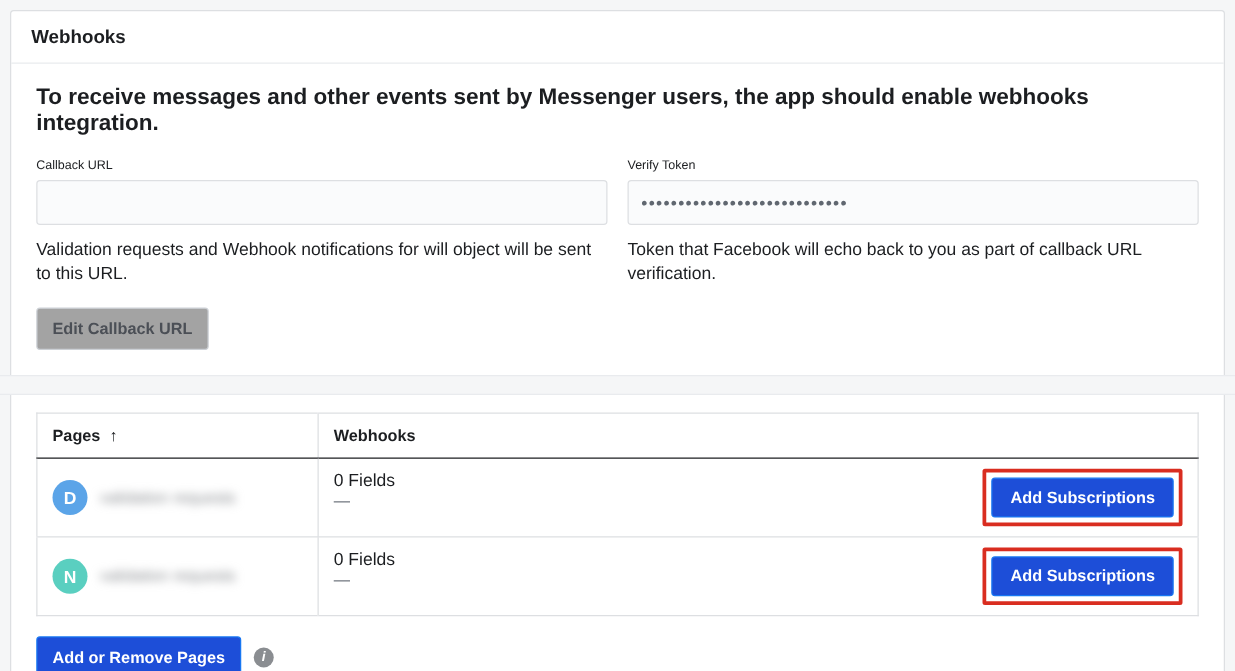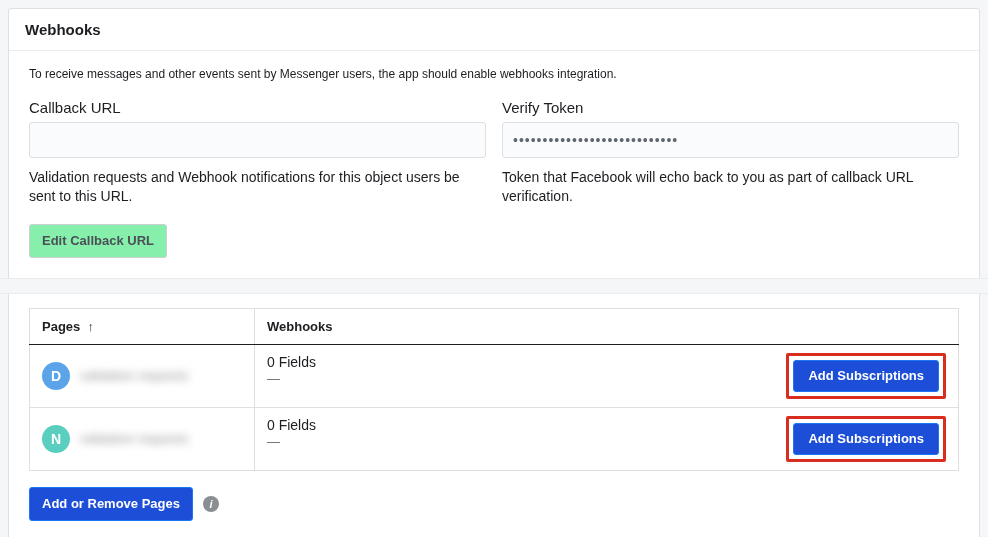--- a/index.html
+++ b/index.html
@@ -1,28 +1,28 @@
 <!DOCTYPE html>
 <html><head>
   <meta charset="utf-8">
   <style>
     * { box-sizing: border-box; margin: 0; padding: 0; }
     body { font-family: Helvetica, Arial, sans-serif; background: #f5f6f7; width: 988px; height: 537px; padding: 8px; }
     .card { background: #fff; border: 1px solid #dddfe2; border-radius: 3px; width: 100%; }
     .card-header { padding: 12px 16px; border-bottom: 1px solid #e9ebee; }
     .card-title { font-size: 15px; font-weight: 700; color: #1c1e21; }
     .card-body { padding: 16px 20px 20px 20px; }
-    .desc { font-size: 12px; color: #1c1e21; margin-bottom: 18px; }
+    .desc { font-size: 18px; color: #1c1e21; margin-bottom: 18px; font-weight: bold; }
     .cols { display: flex; gap: 16px; }
     .col { flex: 1; }
-    .field-label { font-size: 15px; color: #1c1e21; margin-bottom: 6px; display: block; }
+    .field-label { font-size: 10px; color: #1c1e21; margin-bottom: 6px; display: block; }
     .field-input { width: 100%; height: 36px; border: 1px solid #dddfe2; background: #fafbfc; border-radius: 3px; padding: 0 10px; font-size: 14px; color: #606770; letter-spacing: 1px; }
     .help { font-size: 14px; color: #1c1e21; margin-top: 10px; line-height: 1.35; }
     .btn-row { display: flex; gap: 8px; margin-top: 18px; }
-    .btn { height: 34px; padding: 0 12px; border: 1px solid #ccd0d5; background: #86efac; font-size: 13px; font-weight: 600; color: #4b4f56; border-radius: 3px; cursor: pointer; display: inline-flex; align-items: center; gap: 6px; }
+    .btn { height: 34px; padding: 0 12px; border: 1px solid #ccd0d5; background: #a3a3a3; font-size: 13px; font-weight: 600; color: #4b4f56; border-radius: 3px; cursor: pointer; display: inline-flex; align-items: center; gap: 6px; }
     .btn-primary { background: #1d4ed8; border-color: #1877f2; color: #fff; }
     .btn-primary.small { height: 32px; padding: 0 14px; }
     .divider { height: 16px; background: #f5f6f7; border-top: 1px solid #e9ebee; border-bottom: 1px solid #e9ebee; margin: 0 -20px; }
     .table-section { padding: 14px 20px 0 20px; }
     .tbl { width: 100%; border: 1px solid #dddfe2; border-collapse: collapse; }
     .tbl th { text-align: left; font-size: 13px; color: #1c1e21; font-weight: 600; padding: 10px 12px; border-bottom: 1px solid #1c1e21; }
     .tbl th:first-child { border-right: 1px solid #dddfe2; width: 225px; }
     .tbl td { padding: 8px 12px; border-bottom: 1px solid #dddfe2; font-size: 14px; color: #1c1e21; vertical-align: middle; }
     .tbl td:first-child { border-right: 1px solid #dddfe2; }
     .tbl tr:last-child td { border-bottom: none; }
@@ -48,21 +48,21 @@
   <div class="card-header">
     <div class="card-title">Webhooks</div>
   </div>
   <div class="card-body">
     <div class="desc">To receive messages and other events sent by Messenger users, the app should enable webhooks integration.</div>
 
     <div class="cols">
       <div class="col">
         <label class="field-label">Callback URL</label>
         <input class="field-input" type="text" value="" style="">
-        <div class="help">Validation requests and Webhook notifications for this object users be sent to this URL.</div>
+        <div class="help">Validation requests and Webhook notifications for will object will be sent to this URL.</div>
       </div>
       <div class="col">
         <label class="field-label">Verify Token</label>
         <input class="field-input" type="text" value="••••••••••••••••••••••••••••" style="">
         <div class="help">Token that Facebook will echo back to you as part of callback URL verification.</div>
       </div>
     </div>
 
     <div class="btn-row">
       <button class="btn">Edit Callback URL</button>

